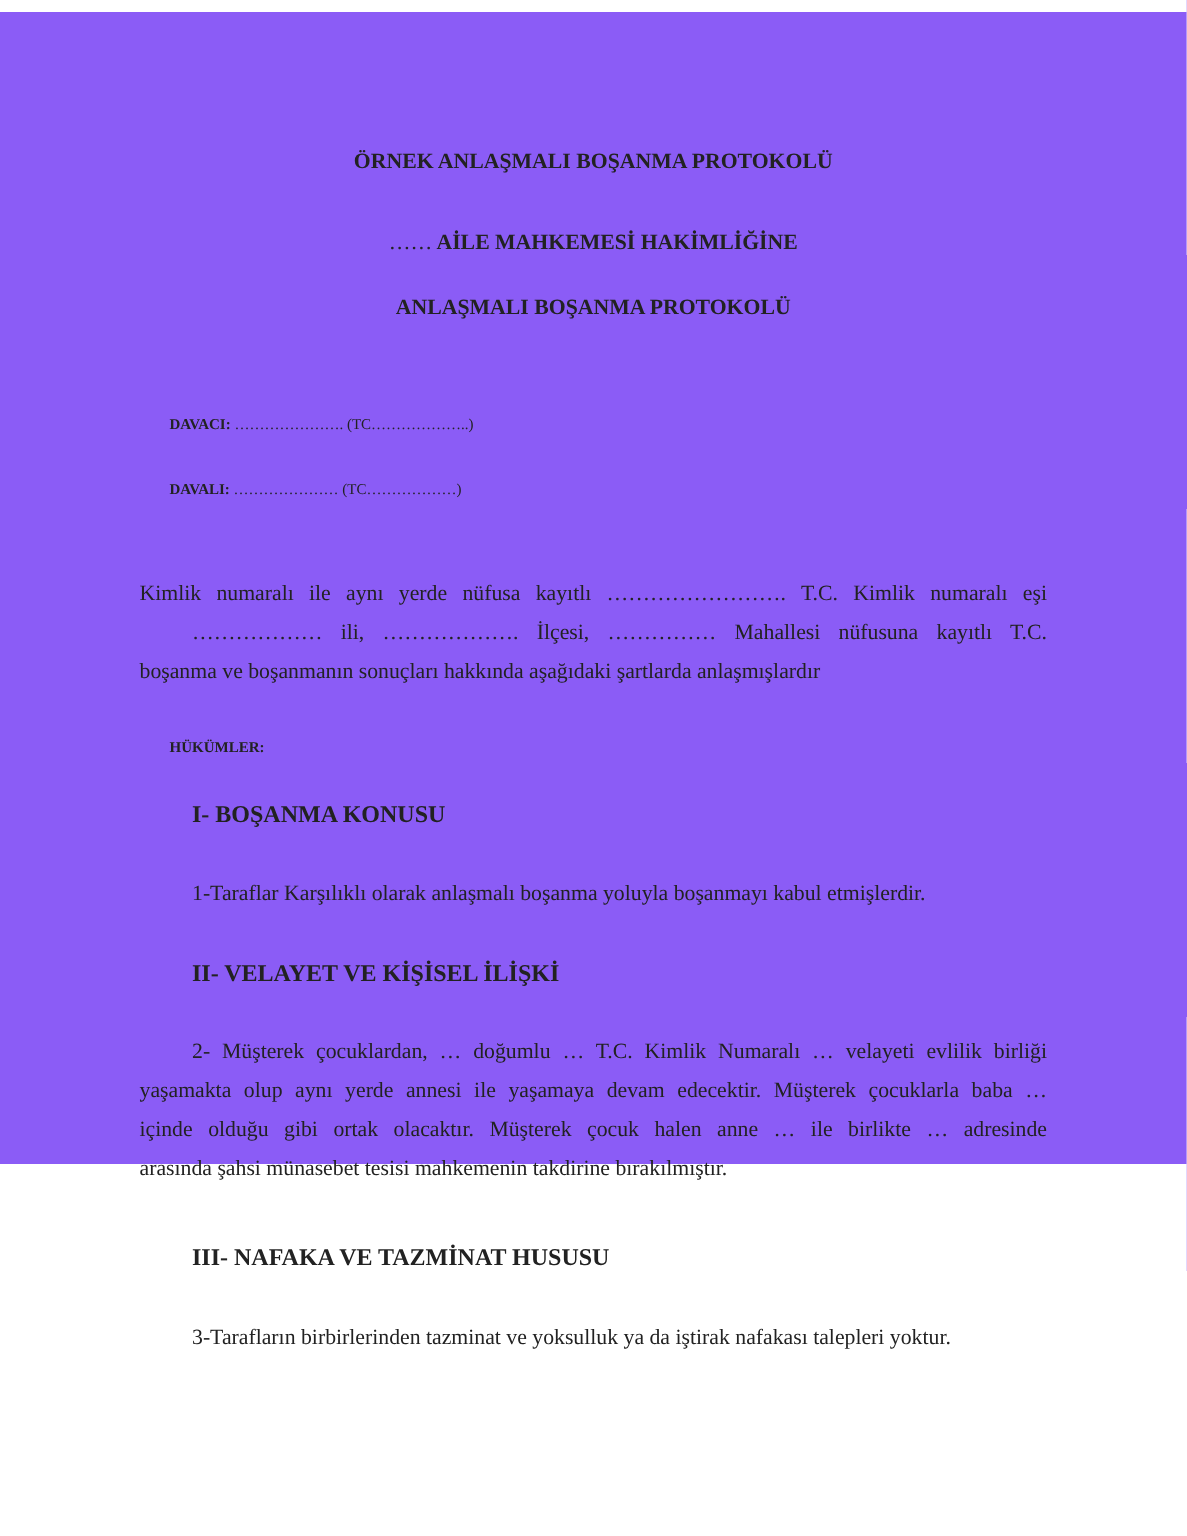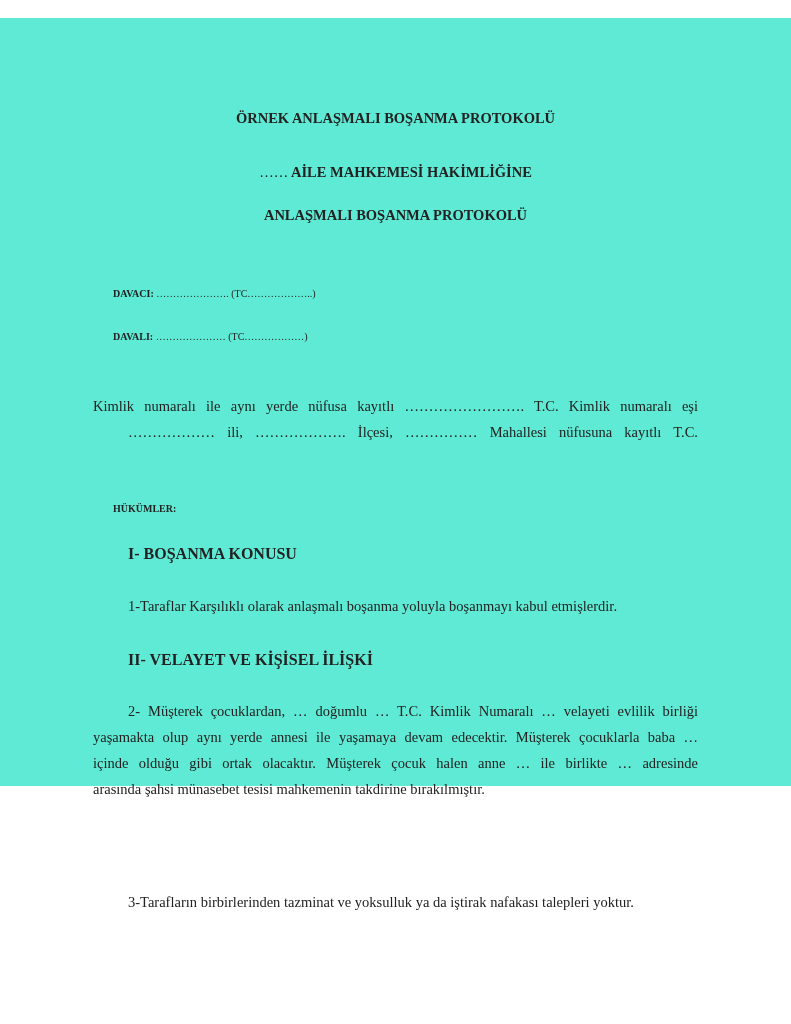--- a/index.html
+++ b/index.html
@@ -1,21 +1,21 @@
 <!DOCTYPE html>
 <html><head>
 <meta charset="utf-8">
 <style>
   html, body { margin: 0; padding: 0; background: #ffffff; }
   body {
     width: 791px; height: 1024px; position: relative; overflow: hidden;
     font-family: "Liberation Serif", "DejaVu Serif", serif;
     color: #1a1a1a;
   }
-  .page { position: absolute; left: 0; top: 18px; width: 791px; height: 768px; background: #5eead4; }
+  .page { position: absolute; left: 0; top: 8px; width: 791px; height: 768px; background: #8b5cf6; }
   .title-line {
     position: absolute; left: 0; width: 791px; text-align: center;
     font-weight: bold; font-size: 14.5px; color: #222;
   }
   .title-line .dots { font-weight: normal; }
   .line { position: absolute; left: 93px; font-size: 10px; white-space: nowrap; color: #222; margin-left: 20px; }
   .bold { font-weight: bold; }
   .para {
     position: absolute; left: 93px; width: 605px; font-size: 14.5px; color: #222;
     text-align: justify; line-height: 26px;
@@ -43,30 +43,32 @@
     <span class="bold">DAVACI:</span><span> …………………. (TC………………..)</span>
   </div>
 
   <div class="line" style="top:313px;">
     <span class="bold">DAVALI:</span><span> ………………… (TC………………)</span>
   </div>
 
   <div class="para" style="top:375px;">
     <span class="l">Kimlik numaralı ile aynı yerde nüfusa kayıtlı ……………………. T.C. Kimlik numaralı eşi</span>
     <span class="l indent">……………… ili, ………………. İlçesi, …………… Mahallesi nüfusuna kayıtlı T.C.</span>
+    <span class="l last">boşanma ve boşanmanın sonuçları hakkında aşağıdaki şartlarda anlaşmışlardır</span>
   </div>
 
   <div class="line bold" style="top:485px;">HÜKÜMLER:</div>
 
   <div class="section" style="top:527px;">I-  BOŞANMA KONUSU</div>
   <div class="item" style="top:580px;">1-Taraflar Karşılıklı olarak anlaşmalı boşanma yoluyla boşanmayı kabul etmişlerdir.</div>
 
   <div class="section" style="top:633px;">II- VELAYET VE KİŞİSEL İLİŞKİ</div>
   <div class="para" style="top:680px;">
     <span class="l indent">2- Müşterek çocuklardan, … doğumlu … T.C. Kimlik Numaralı … velayeti evlilik birliği</span>
     <span class="l">yaşamakta olup aynı yerde annesi ile yaşamaya devam edecektir. Müşterek çocuklarla baba …</span>
     <span class="l">içinde olduğu gibi ortak olacaktır. Müşterek çocuk halen anne … ile birlikte … adresinde</span>
     <span class="l last">arasında şahsi münasebet tesisi mahkemenin takdirine bırakılmıştır.</span>
   </div>
 
+  <div class="section" style="top:822px;">III- NAFAKA VE TAZMİNAT HUSUSU</div>
   <div class="item" style="top:876px;">3-Tarafların birbirlerinden tazminat ve yoksulluk ya da iştirak nafakası talepleri yoktur.</div>
 
 </div>
 
 </body></html>

